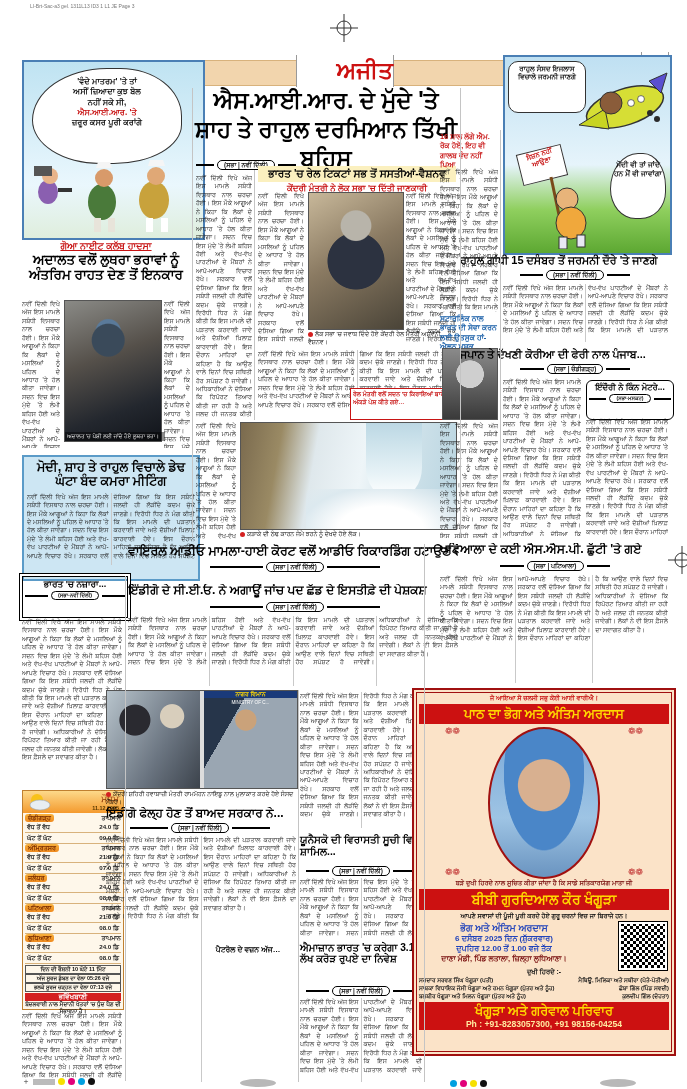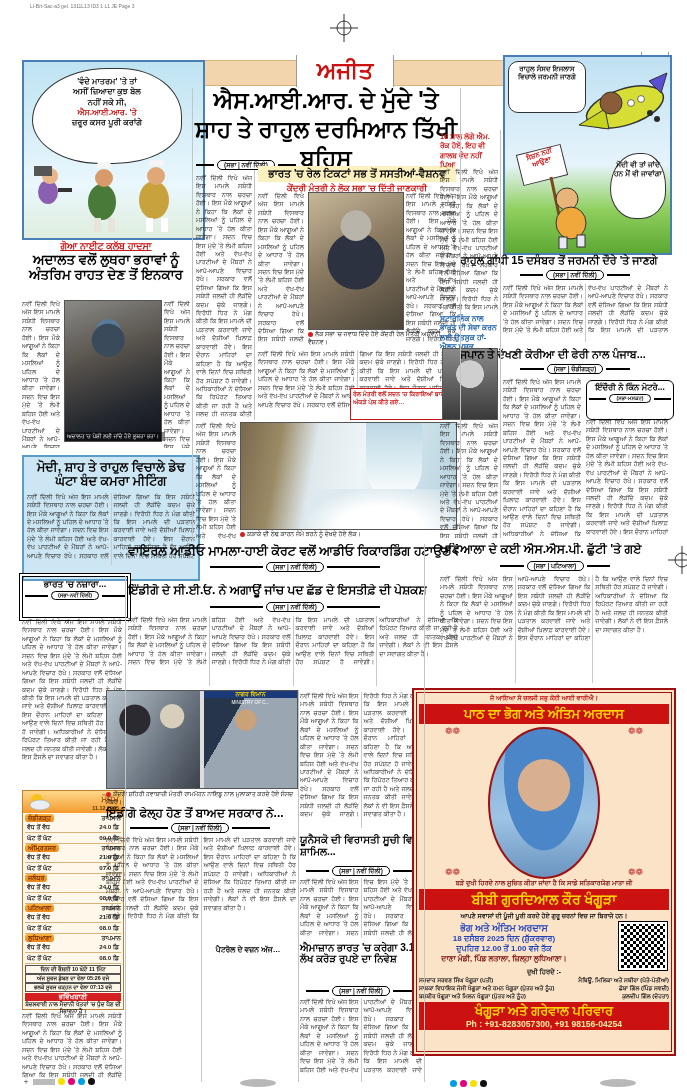--- a/index.html
+++ b/index.html
@@ -46,21 +46,21 @@
     <line x1="0" y1="14" x2="28" y2="14" stroke="#333" stroke-width="1"></line>
   </svg>
   <svg class="abs" style="left:668px;top:546px;" width="19" height="28">
     <circle cx="14" cy="14" r="7" fill="none" stroke="#333" stroke-width="1"></circle>
     <line x1="14" y1="0" x2="14" y2="28" stroke="#333" stroke-width="1"></line>
     <line x1="0" y1="14" x2="19" y2="14" stroke="#333" stroke-width="1"></line>
   </svg>
 
   <div class="abs" style="left:22px;top:60px;width:645px;height:24px;background:#f2d5ad;border-top:1px solid #d8b27c;border-bottom:1px solid #d8b27c;"></div>
   <div class="abs" style="left:30px;top:66px;font-size:8.5px;font-weight:bold;color:#222;">ਵੀਰਵਾਰ, 11 ਦਸੰਬਰ, 2025</div>
-  <div class="abs" style="left:296px;top:55px;width:96px;height:32px;background:#fff;border-left:1px solid #999;border-right:1px solid #999;text-align:center;">
+  <div class="abs" style="left:296px;top:55px;width:96px;height:32px;background:#fff;border-left:1px solid #999;border-right:1px solid #999;text-align:right;">
     <span style="font-family:'Liberation Serif','DejaVu Serif',serif;font-size:23px;font-weight:bold;color:#cc1111;line-height:32px;">ਅਜੀਤ</span>
   </div>
   <div class="abs" style="left:552px;top:66px;font-size:8.5px;font-weight:bold;color:#222;">ਅਜੀਤ, ਚੰਡੀਗੜ੍ਹ</div>
   <div class="abs" style="left:641px;top:52px;width:26px;height:34px;background:#fff;border-left:1px solid #999;border-right:1px solid #999;text-align:center;">
     <span style="font-size:22px;font-weight:bold;line-height:34px;">2</span>
   </div>
 
   <div class="abs" style="left:22px;top:60px;width:168px;height:176px;border:2px solid #4a7fb5;background:linear-gradient(#bfe3f2,#eaf7fd 70%,#dfeedd);padding-left:11px;">
     <div class="bubble" style="left:8px;top:6px;width:148px;height:86px;padding-top:8px;font-size:8.2px;line-height:1.25;">
       <div>'ਵੰਦੇ ਮਾਤਰਮ' 'ਤੇ ਤਾਂ</div>
@@ -344,21 +344,21 @@
            radial-gradient(circle at 50% 38%,#d8b090 0 24%,transparent 25%),
            radial-gradient(ellipse at 50% 30%,#4a86c8 0 52%,transparent 53%),
            linear-gradient(#7aa8d8 0%,#9ec4e4 60%,#6a94c0 100%);"></div>
     </div>
     <div class="center" style="font-size:6.6px;font-weight:bold;color:#7a1010;margin-top:2px;">ਬੜੇ ਦੁਖੀ ਹਿਰਦੇ ਨਾਲ ਸੂਚਿਤ ਕੀਤਾ ਜਾਂਦਾ ਹੈ ਕਿ ਸਾਡੇ ਸਤਿਕਾਰਯੋਗ ਮਾਤਾ ਜੀ</div>
     <div class="center" style="background:#cc1111;color:#ffd700;font-size:14px;font-weight:bold;padding:2px 0;margin-top:2px;">ਬੀਬੀ ਗੁਰਦਿਆਲ ਕੌਰ ਖੰਗੂੜਾ</div>
     <div class="center" style="font-size:6.4px;font-weight:bold;margin-top:2px;">ਆਪਣੇ ਸਵਾਸਾਂ ਦੀ ਪੂੰਜੀ ਪੂਰੀ ਕਰਦੇ ਹੋਏ ਗੁਰੂ ਚਰਨਾਂ ਵਿਚ ਜਾ ਬਿਰਾਜੇ ਹਨ।</div>
     <div style="position:relative;margin-top:2px;min-height:46px;">
       <div style="width:170px;color:#2244bb;font-weight:bold;text-align:center;">
         <div style="font-size:9.5px;">ਭੋਗ ਅਤੇ ਅੰਤਿਮ ਅਰਦਾਸ</div>
-        <div style="font-size:8px;">18 ਦਸੰਬਰ 2025 ਦਿਨ (ਸ਼ੁੱਕਰਵਾਰ)</div>
+        <div style="font-size:8px;">6 ਦਸੰਬਰ 2025 ਦਿਨ (ਸ਼ੁੱਕਰਵਾਰ)</div>
         <div style="font-size:8px;">ਦੁਪਹਿਰ 12.00 ਤੋਂ 1.00 ਵਜੇ ਤੱਕ</div>
         <div style="font-size:7.6px;color:#7a1010;">ਦਾਣਾ ਮੰਡੀ, ਪਿੰਡ ਲਤਾਲਾ, ਜ਼ਿਲ੍ਹਾ ਲੁਧਿਆਣਾ।</div>
       </div>
       <div class="qr abs" style="right:2px;top:0;width:44px;height:44px;"></div>
     </div>
     <div class="center" style="font-size:6.8px;font-weight:bold;">ਦੁਖੀ ਹਿਰਦੇ :-</div>
     <div style="display:flex;justify-content:space-between;gap:4px;margin-top:1px;">
       <div style="width:55%;font-size:5.8px;font-weight:bold;line-height:1.35;">
         <div>ਸਰਦਾਰ ਸਰਵਣ ਸਿੰਘ ਖੰਗੂੜਾ (ਪਤੀ)</div>
         <div>ਸਾਬਕਾ ਵਿਧਾਇਕ ਜੱਸੀ ਖੰਗੂੜਾ ਅਤੇ ਰਮਨ ਖੰਗੂੜਾ (ਪੁੱਤਰ ਅਤੇ ਨੂੰਹ)</div>

